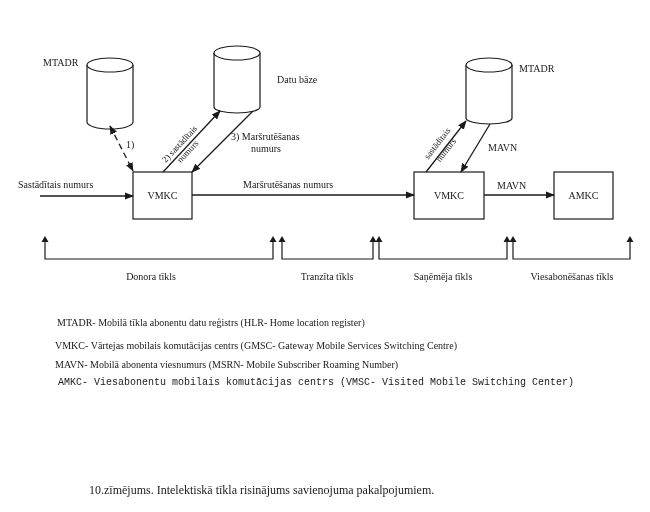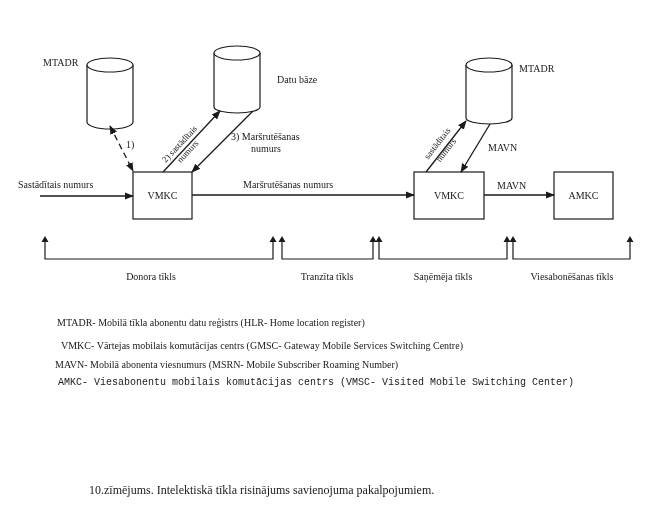--- a/index.html
+++ b/index.html
@@ -104,18 +104,18 @@
   </g>
 
   <text class="lbl" x="151" y="280" text-anchor="middle">Donora tīkls</text>
   <text class="lbl" x="327" y="280" text-anchor="middle">Tranzīta tīkls</text>
   <text class="lbl" x="443" y="280" text-anchor="middle">Saņēmēja tīkls</text>
   <text class="lbl" x="572" y="280" text-anchor="middle">Viesabonēšanas tīkls</text>
 </svg>
 
 <div class="legend">
   <div style="left:0; top:0;">MTADR-  Mobilā tīkla abonentu datu reģistrs (HLR- Home location register)</div>
-  <div style="left:-2px; top:23px;margin-left:6px;">VMKC- Vārtejas mobilais komutācijas centrs (GMSC- Gateway Mobile Services Switching Centre)</div>
+  <div style="left:-2px; top:23px;">VMKC- Vārtejas mobilais komutācijas centrs (GMSC- Gateway Mobile Services Switching Centre)</div>
   <div style="left:-2px; top:42px;">MAVN- Mobilā abonenta viesnumurs (MSRN- Mobile Subscriber Roaming Number)</div>
   <div style="left:1px; top:60px;font-family:Liberation Mono, monospace;">AMKC- Viesabonentu mobilais komutācijas centrs (VMSC- Visited Mobile Switching Center)</div>
 </div>
 
 <div class="caption">10.zīmējums. Intelektiskā tīkla risinājums savienojuma pakalpojumiem.</div>
 
 </body></html>

